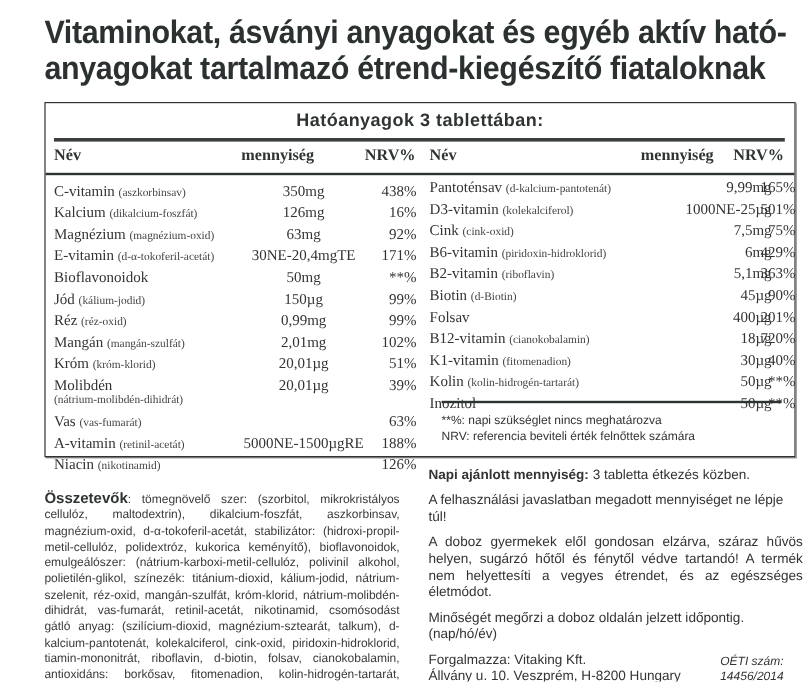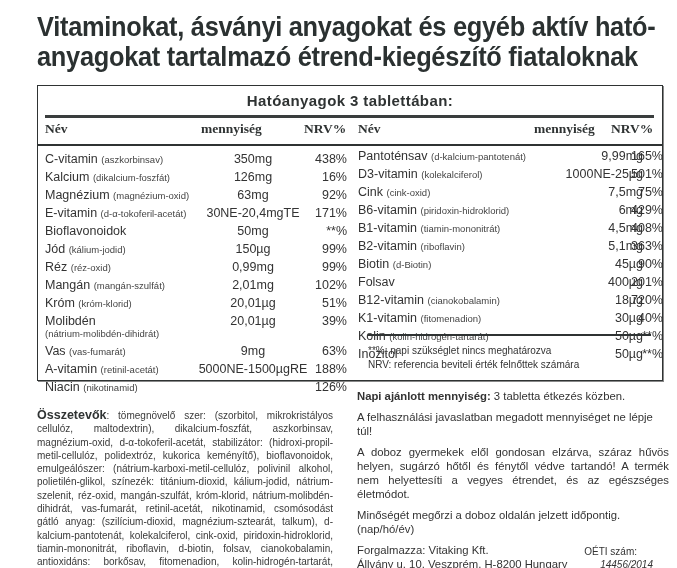--- a/index.html
+++ b/index.html
@@ -10,21 +10,21 @@
            letter-spacing: -0.3px; transform: scaleX(0.94); transform-origin: left top; white-space: nowrap; }
   .title div { white-space: nowrap; }
   .box { position: absolute; left: 37px; top: 85px; width: 624px; height: 294px;
          border: 1.5px solid #2f3333; box-shadow: 1px 1px 0 #888; }
   .box-title { position: absolute; left: 0; right: 0; top: 6px; text-align: center;
                font-size: 15px; font-weight: bold; color: #2f3333; letter-spacing: 0.4px; }
   .thick-rule { position: absolute; left: 7px; right: 8px; top: 29px; height: 3px; background: #3a3e3e; }
   .head-rule { position: absolute; left: 0; right: 0; top: 58px; height: 1.5px; background: #2f3333; }
   .col-head { position: absolute; top: 35px; font-size: 13.5px; font-weight: bold; color: #2f3333; font-family: Liberation Serif, serif; }
   .rows { position: absolute; font-size: 12.5px; color: #333; }
-  .row { position: relative; height: 18px; line-height: 18px; white-space: nowrap; }
+  .row { position: relative; height: 18px; line-height: 18px; white-space: nowrap; font-family: Liberation Serif, serif; }
   .row.tall { height: 30px; }
   .row .name { position: absolute; left: 0; }
   .row .name small { font-size: 9.5px; color: #444; }
   .row .sub { position: absolute; left: 0; top: 13px; font-size: 9.5px; color: #444; }
   .row .qty { position: absolute; text-align: center; }
   .row .nrv { position: absolute; text-align: right; }
   .left .qty { left: 148px; width: 120px; }
   .left .nrv { left: 262px; width: 40px; }
   .right .qty { left: 110px; width: 175px; text-align: right; }
   .right .nrv { left: 265px; width: 40px; }
@@ -32,21 +32,21 @@
   .notes { position: absolute; left: 330px; top: 258px; font-size: 10px; line-height: 14px; color: #333; }
   .ingredients { position: absolute; left: 37px; top: 409px; width: 296px; font-size: 10px; line-height: 13.3px;
                  color: #3a3a3a; text-align: justify; }
   .ingredients b { font-size: 12.5px; color: #2f3333; }
   .right-info { position: absolute; left: 357px; top: 389px; width: 312px; font-size: 11.3px; line-height: 14px; color: #333; }
   .right-info p { margin: 0 0 7px 0; }
   .right-info .justify { text-align: justify; }
   .dist { position: relative; height: 42px; margin-top: 2px; }
   .dist .l1 { position: absolute; left: 0; top: 0; }
   .dist .l2 { position: absolute; left: 0; top: 14px; }
-  .dist .oeti1 { position: absolute; right: 32px; top: 2px; font-size: 10px; }
+  .dist .oeti1 { position: absolute; right: 16px; top: 2px; font-style: italic; font-size: 10px; }
   .dist .oeti2 { position: absolute; right: 16px; top: 15px; font-style: italic; font-size: 10px; }
 </style>
 </head>
 <body>
 
 <div class="title">
   <div>Vitaminokat, ásványi anyagokat és egyéb aktív ható-</div>
   <div>anyagokat tartalmazó étrend-kiegészítő fiataloknak</div>
 </div>
 
@@ -110,21 +110,20 @@
         <span class="nrv">51%</span>
       </div>
       <div class="row tall">
         <span class="name"><span>Molibdén</span></span>
         <span class="sub">(nátrium-molibdén-dihidrát)</span>
         <span class="qty">20,01µg</span>
         <span class="nrv">39%</span>
       </div>
       <div class="row">
         <span class="name"><span>Vas</span> <small>(vas-fumarát)</small></span>
-        <span class="qty">9mg</span>
         <span class="nrv">63%</span>
       </div>
       <div class="row">
         <span class="name"><span>A-vitamin</span> <small>(retinil-acetát)</small></span>
         <span class="qty">5000NE-1500µgRE</span>
         <span class="nrv">188%</span>
       </div>
       <div class="row">
         <span class="name"><span>Niacin</span> <small>(nikotinamid)</small></span>
         <span class="nrv">126%</span>
@@ -143,25 +142,20 @@
       </div>
       <div class="row">
         <span class="name"><span>Cink</span> <small>(cink-oxid)</small></span>
         <span class="qty">7,5mg</span>
         <span class="nrv">75%</span>
       </div>
       <div class="row">
         <span class="name"><span>B6-vitamin</span> <small>(piridoxin-hidroklorid)</small></span>
         <span class="qty">6mg</span>
         <span class="nrv">429%</span>
-      </div>
-      <div class="row">
-        <span class="name"><span>B1-vitamin</span> <small>(tiamin-mononitrát)</small></span>
-        <span class="qty">4,5mg</span>
-        <span class="nrv">408%</span>
       </div>
       <div class="row">
         <span class="name"><span>B2-vitamin</span> <small>(riboflavin)</small></span>
         <span class="qty">5,1mg</span>
         <span class="nrv">363%</span>
       </div>
       <div class="row">
         <span class="name"><span>Biotin</span> <small>(d-Biotin)</small></span>
         <span class="qty">45µg</span>
         <span class="nrv">90%</span>

